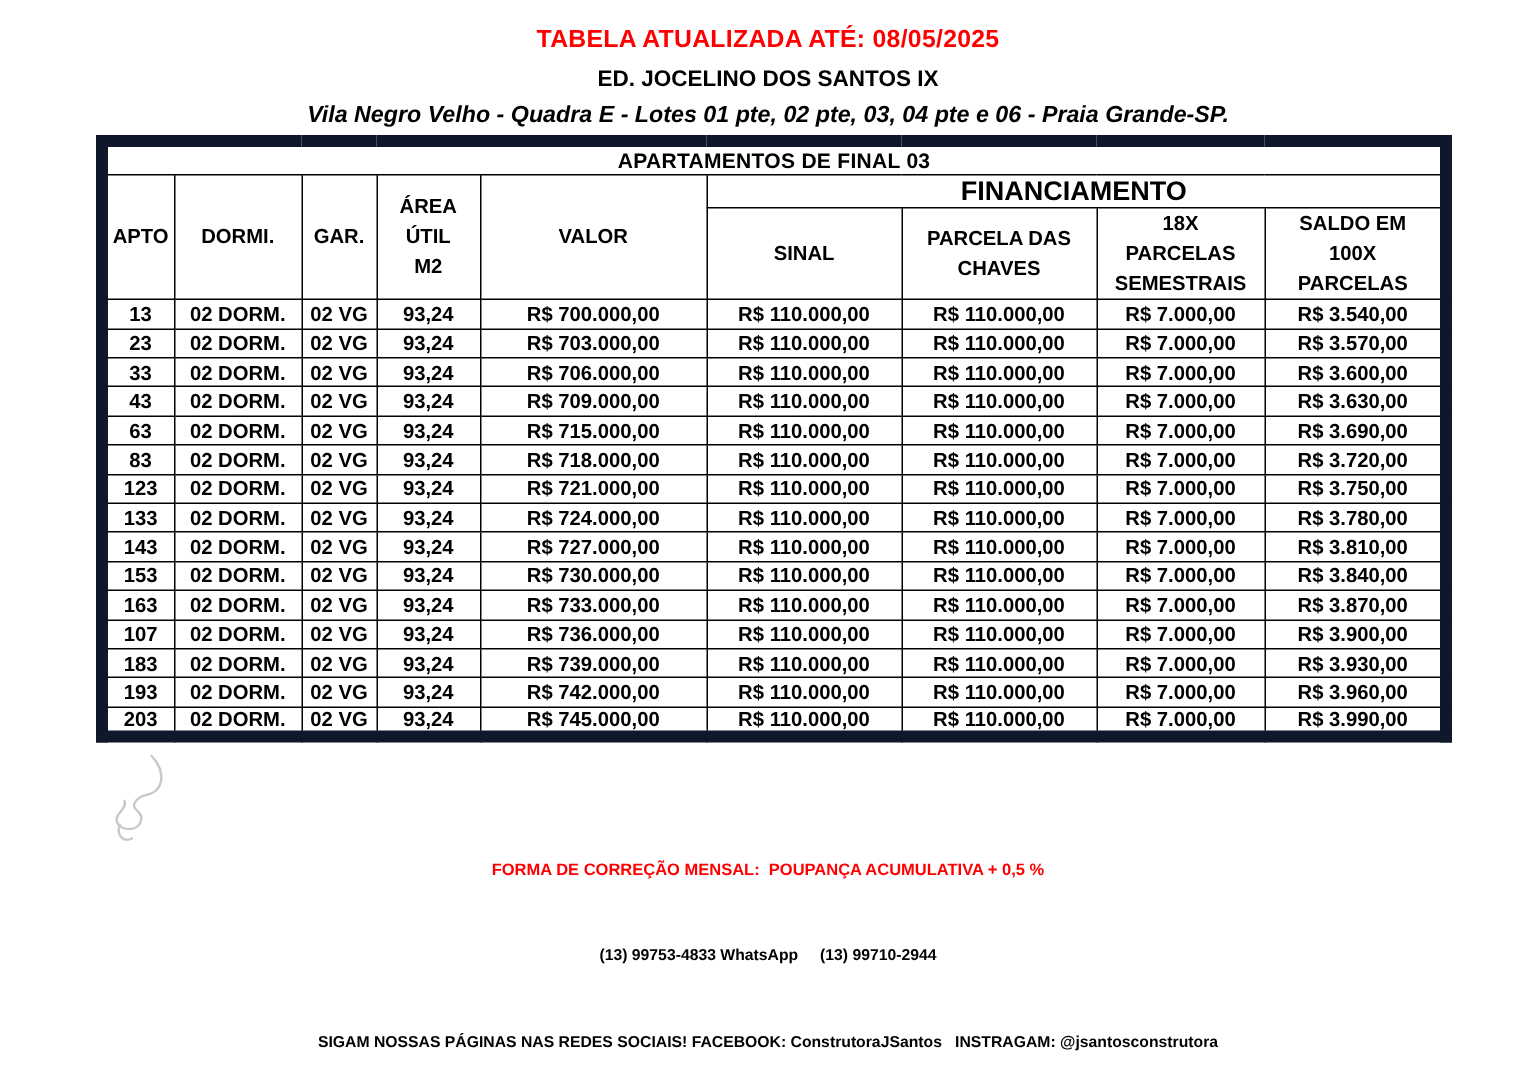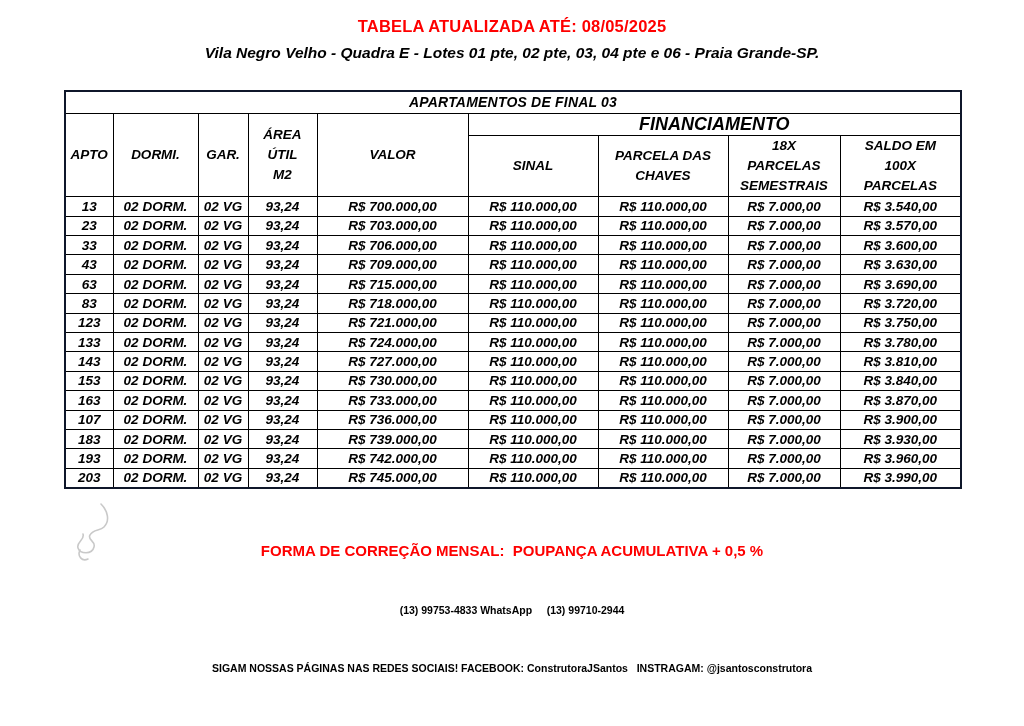--- a/index.html
+++ b/index.html
@@ -39,22 +39,21 @@
   }
 
   
   table.price-table {
     position: absolute;
     left: 64px;
     top: 90px;
     width: 896px;
     border-collapse: collapse;
     table-layout: fixed;
-    border: 2px solid #0f172a;
-    font-style: italic;
+    border: 8px solid #0f172a;
   }
   .price-table th, .price-table td {
     border: 1px solid #000;
     text-align: center;
     vertical-align: middle;
     padding: 0 2px;
     overflow: hidden;
   }
   .tbl-title {
     height: 22px;
@@ -83,22 +82,23 @@
   .doc-footer {
     position: absolute;
     top: 506px;
     left: 0;
     width: 100%;
     text-align: center;
     white-space: pre;
   }
   .correction-line {
     color: #fe0000;
-    font-size: 15px;
+    font-size: 11px;
     margin-bottom: 9px;
+    margin-top: 32px;
   }
   .contacts-line, .whatsapp-line {
     font-size: 10.5px;
     margin-bottom: 9.5px;
   }
   .social-line {
     font-size: 10.5px;
     text-align: center;
   }
 
@@ -111,20 +111,21 @@
     height: 78px;
   }
 </style>
 </head>
 <body>
 
 <div class="page">
 
   <header class="doc-header">
     <div class="updated-banner">TABELA ATUALIZADA ATÉ: 08/05/2025</div>
+    <div class="building-name">ED. JOCELINO DOS SANTOS IX</div>
     <div class="building-address">Vila Negro Velho - Quadra E - Lotes 01 pte, 02 pte, 03, 04 pte e 06 - Praia Grande-SP.</div>
   </header>
 
   <table class="price-table">
     <colgroup>
       <col style="width:48px">
         <col style="width:85px">
         <col style="width:50px">
       <col style="width:69px">
         <col style="width:151px">

